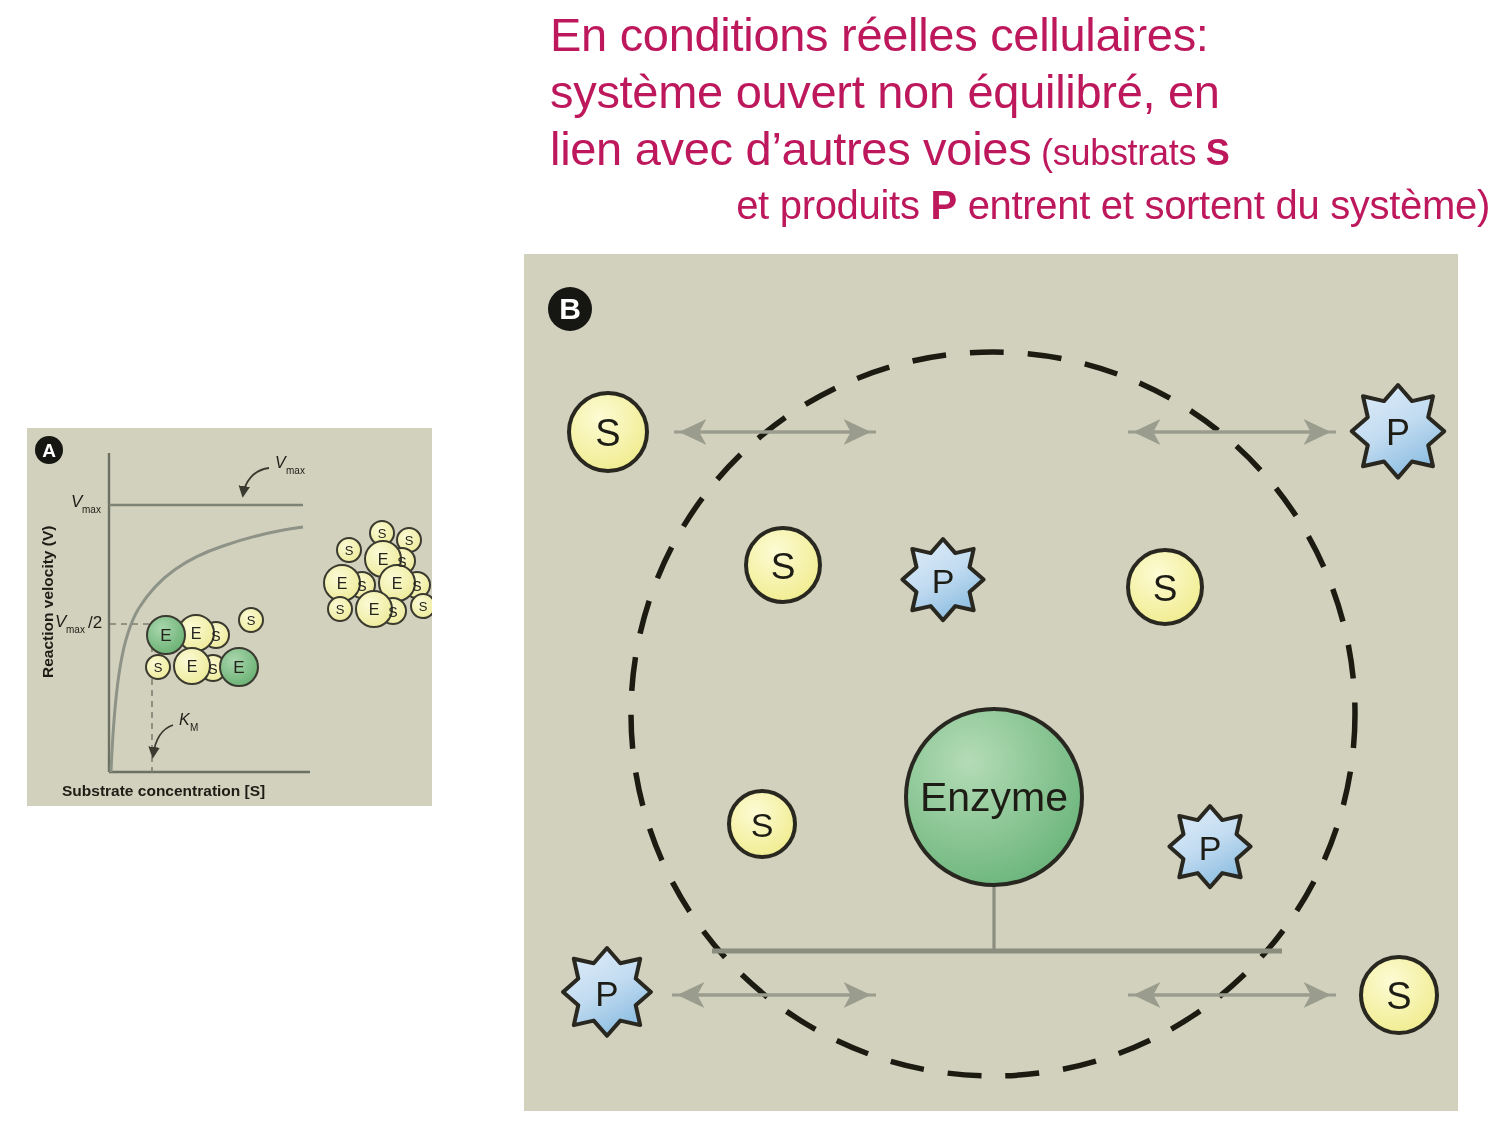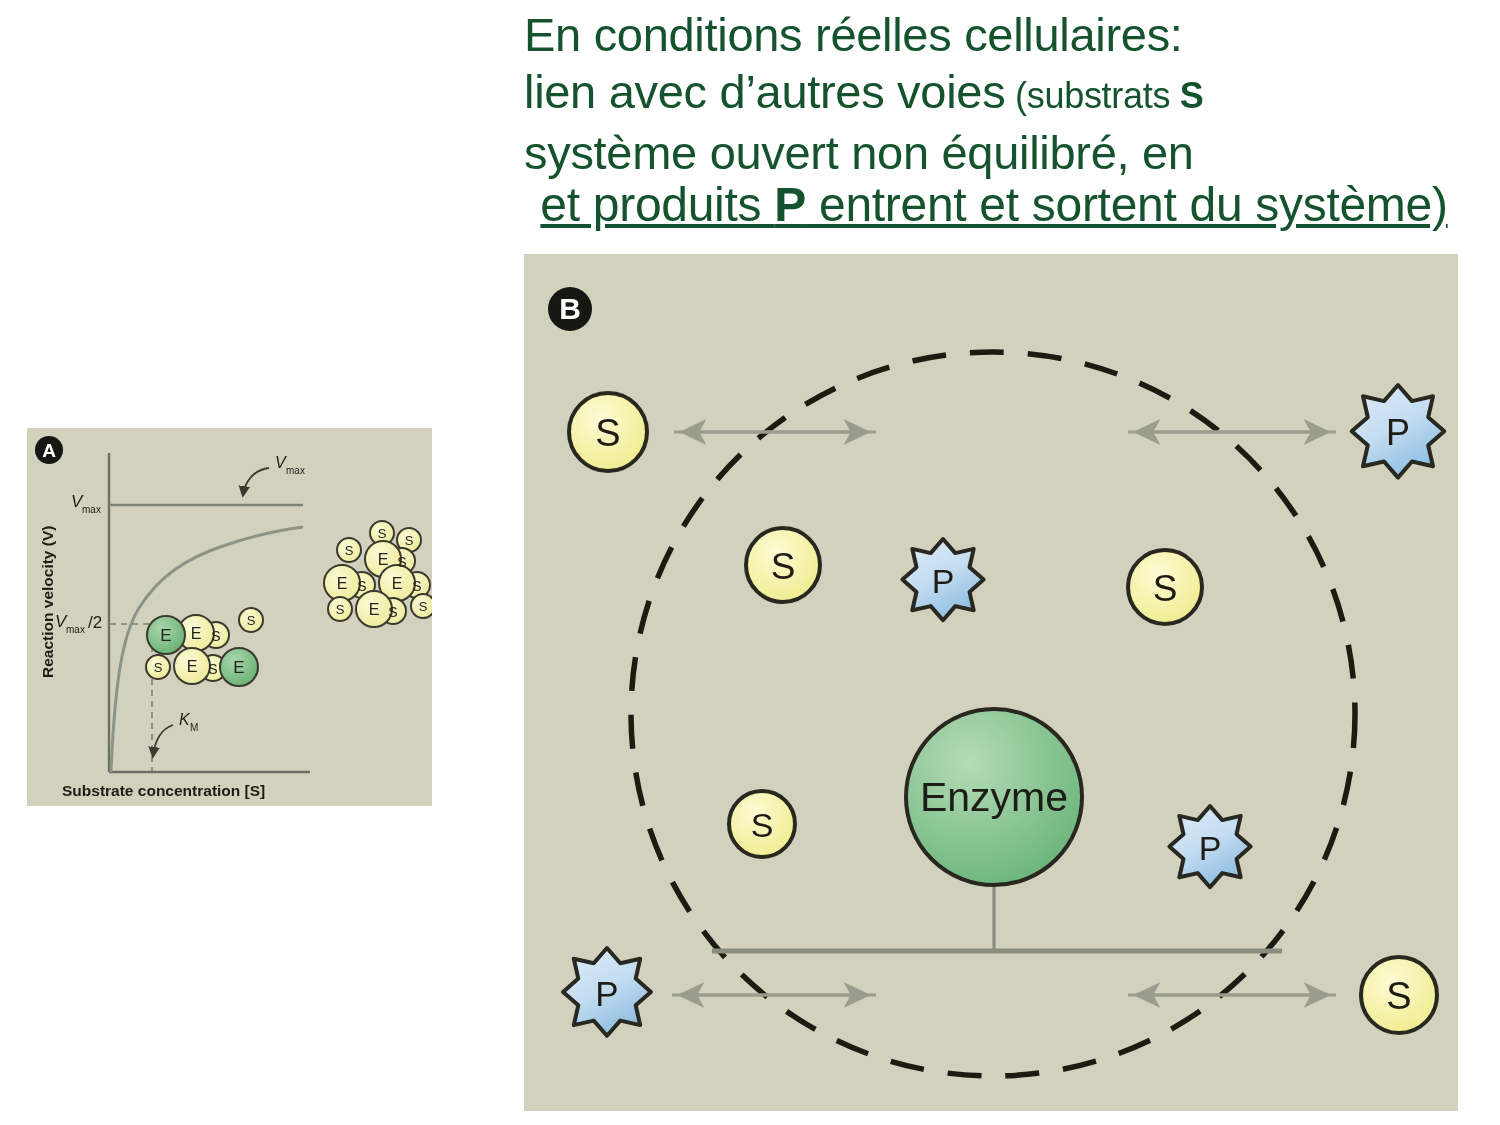--- a/index.html
+++ b/index.html
@@ -8,37 +8,37 @@
     background:#ffffff;
     font-family:"Liberation Sans", sans-serif;
     position:relative;
     overflow:hidden;
   }
   .slide{position:absolute;inset:0;}
 
   
   #title-block{
     position:absolute;
-    left:524px; top:6px; width:940px;
-    color:#14532d;
+    left:550px; top:6px; width:940px;
+    color:#be185d;
     font-family:"Liberation Sans", sans-serif;
   }
   .title-line{
     font-size:47px;
     line-height:57px;
     letter-spacing:-0.3px;
     white-space:nowrap;
   }
   .title-line.l1{text-align:left;}
   .title-line.l2{text-align:left;}
   .title-line.l3{text-align:left;}
   .title-small{font-size:36px;}
   .title-small b{font-weight:bold;}
   .title-line.l4{
-    font-size:48px;line-height:48px;text-align:center;white-space:nowrap;text-decoration:underline;
+    font-size:40px;line-height:48px;text-align:right;white-space:nowrap;
   }
 
   
   #left-heading{
     position:absolute;
     left:0px;top:290px;width:460px;
     text-align:center;
     font-size:38px;line-height:60px;
     color:#000;
   }
@@ -80,22 +80,22 @@
   svg{display:block;}
   .svgabs{position:absolute;left:0;top:0;}
 </style>
 </head>
 <body>
 
 <div class="slide">
 
   <div id="title-block">
     <div class="title-line l1">En conditions réelles cellulaires:</div>
+    <div class="title-line l2">système ouvert non équilibré, en</div>
     <div class="title-line l3"><span>lien avec d’autres voies</span><span class="title-small"><span> (substrats </span><b>S</b></span></div>
-    <div class="title-line l2">système ouvert non équilibré, en</div>
     <div class="title-line l4"><span>et produits </span><b>P</b><span> entrent et sortent du système)</span></div>
   </div>
 
 
   <div id="panel-a">
     <div class="panel-tag">A</div>
 
     <svg class="svgabs" width="405" height="378" viewBox="0 0 405 378">
       <defs>
         <radialGradient id="aSub" cx="38%" cy="35%" r="70%">

